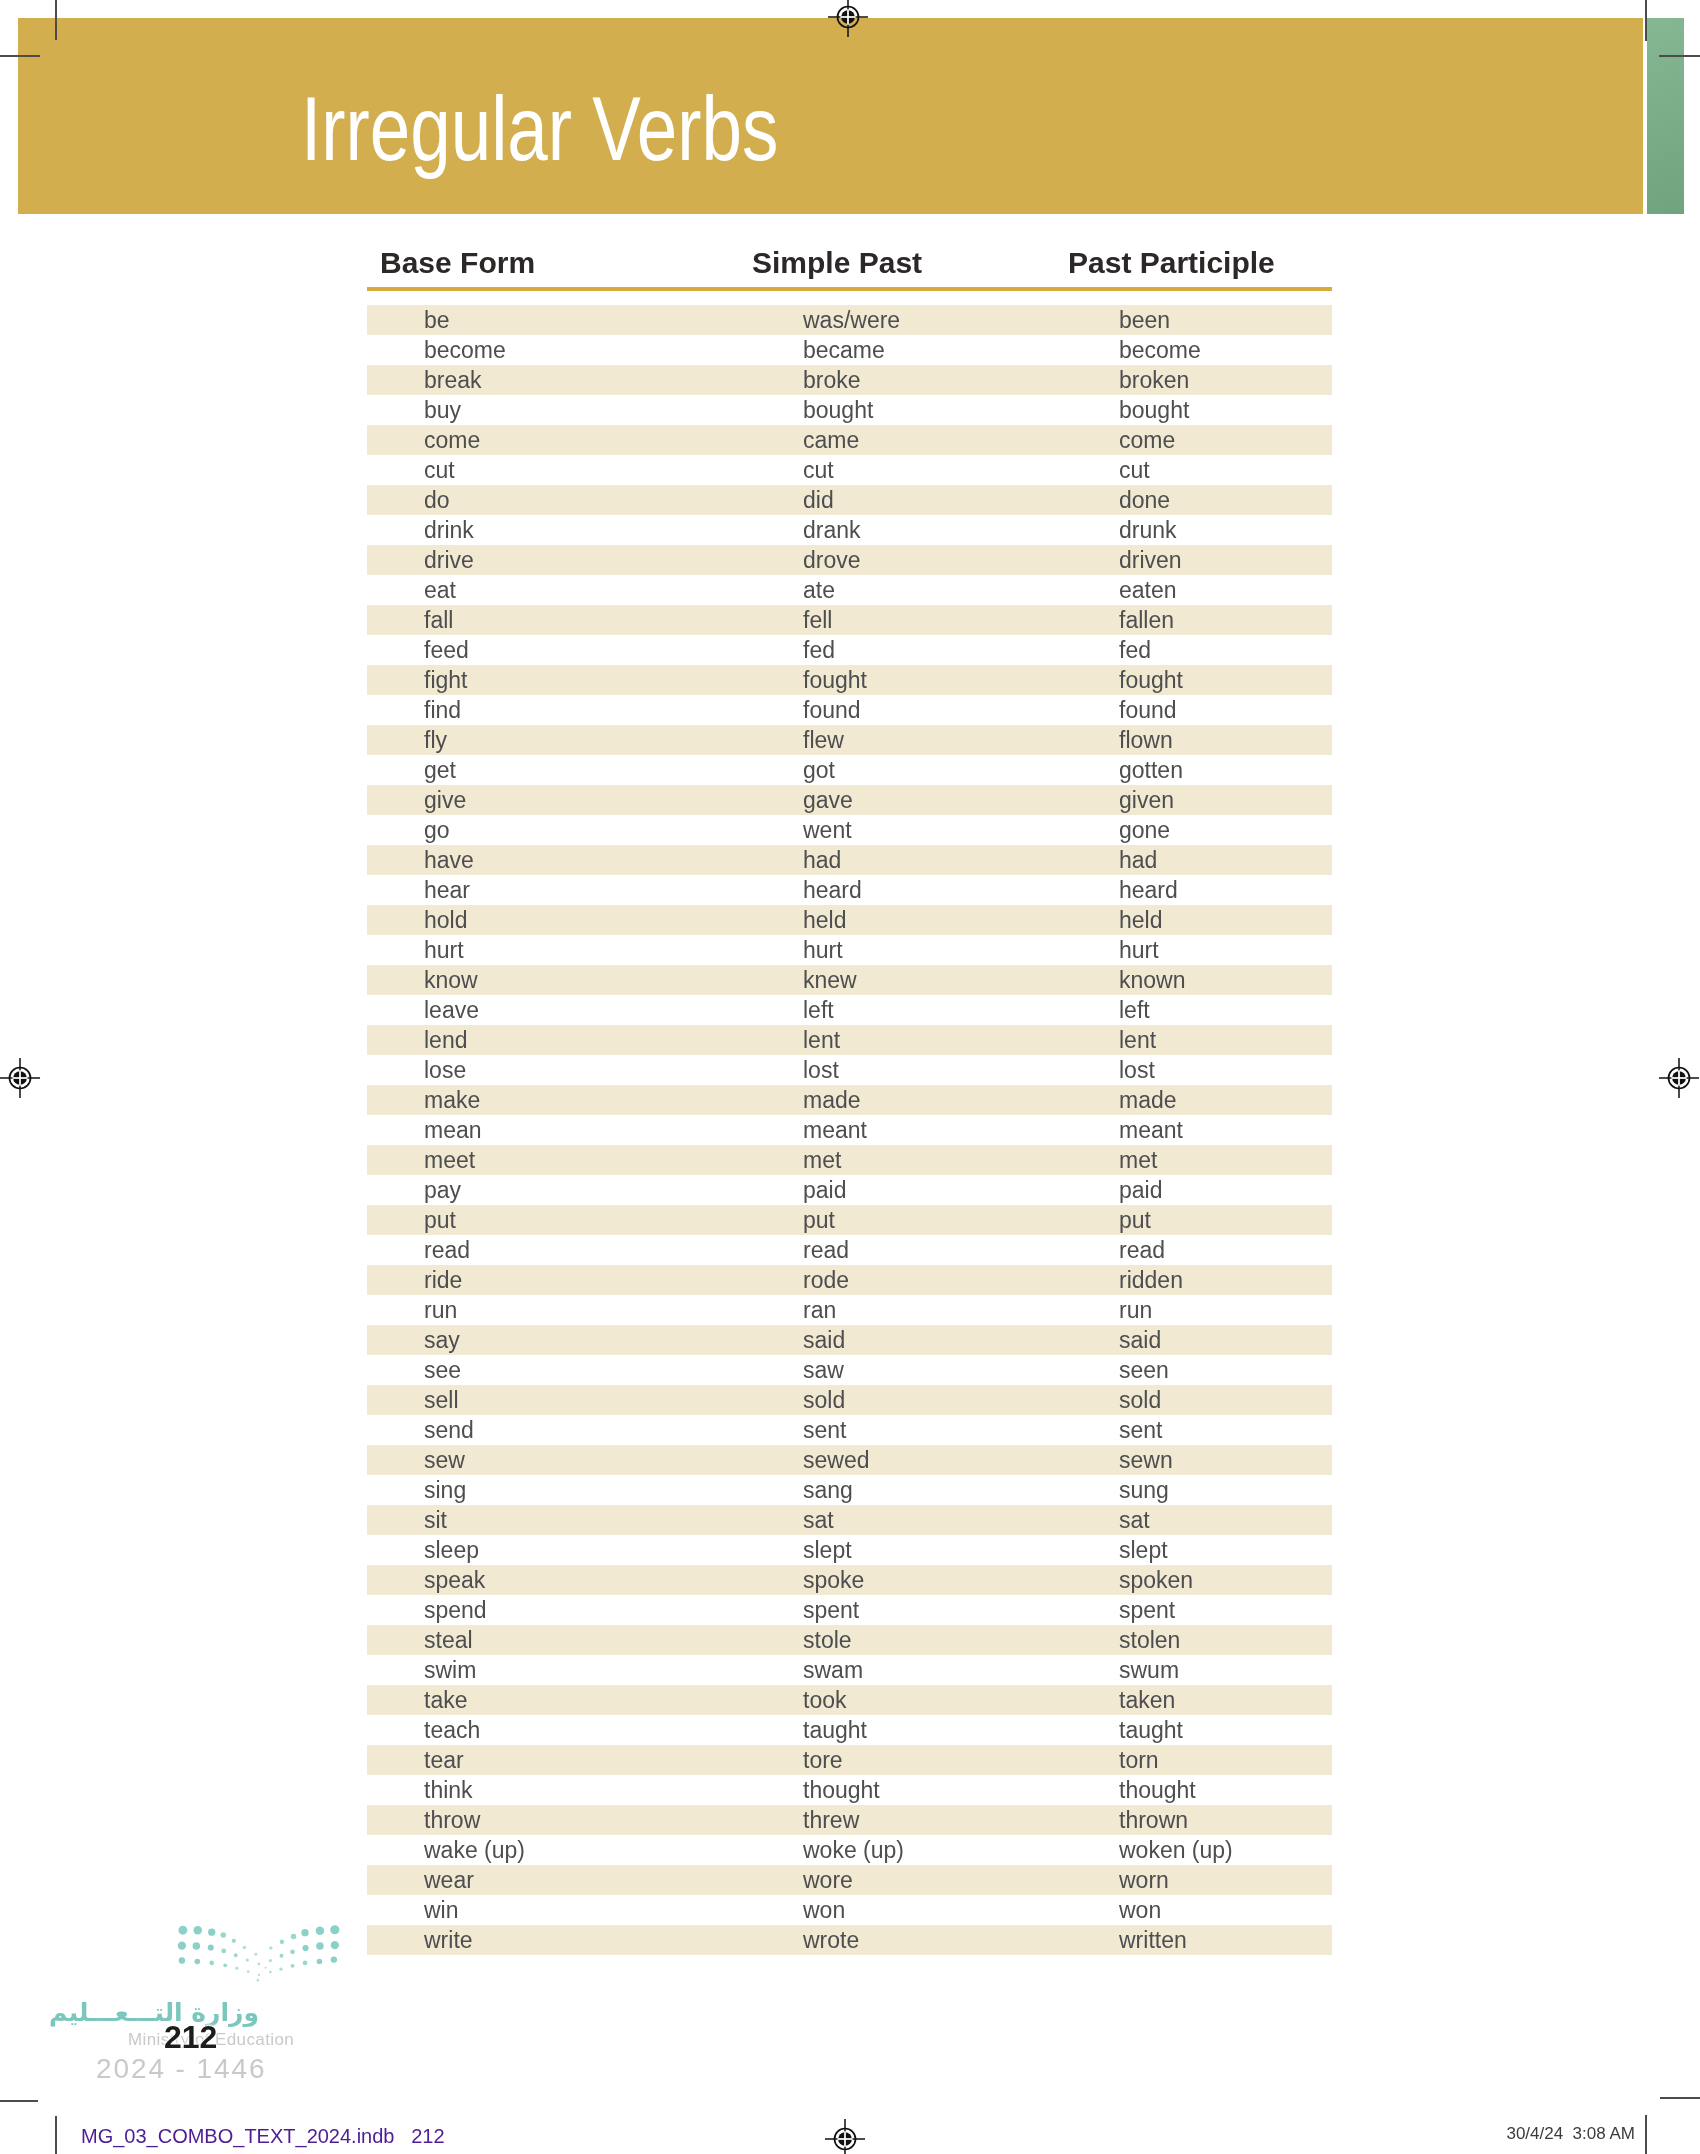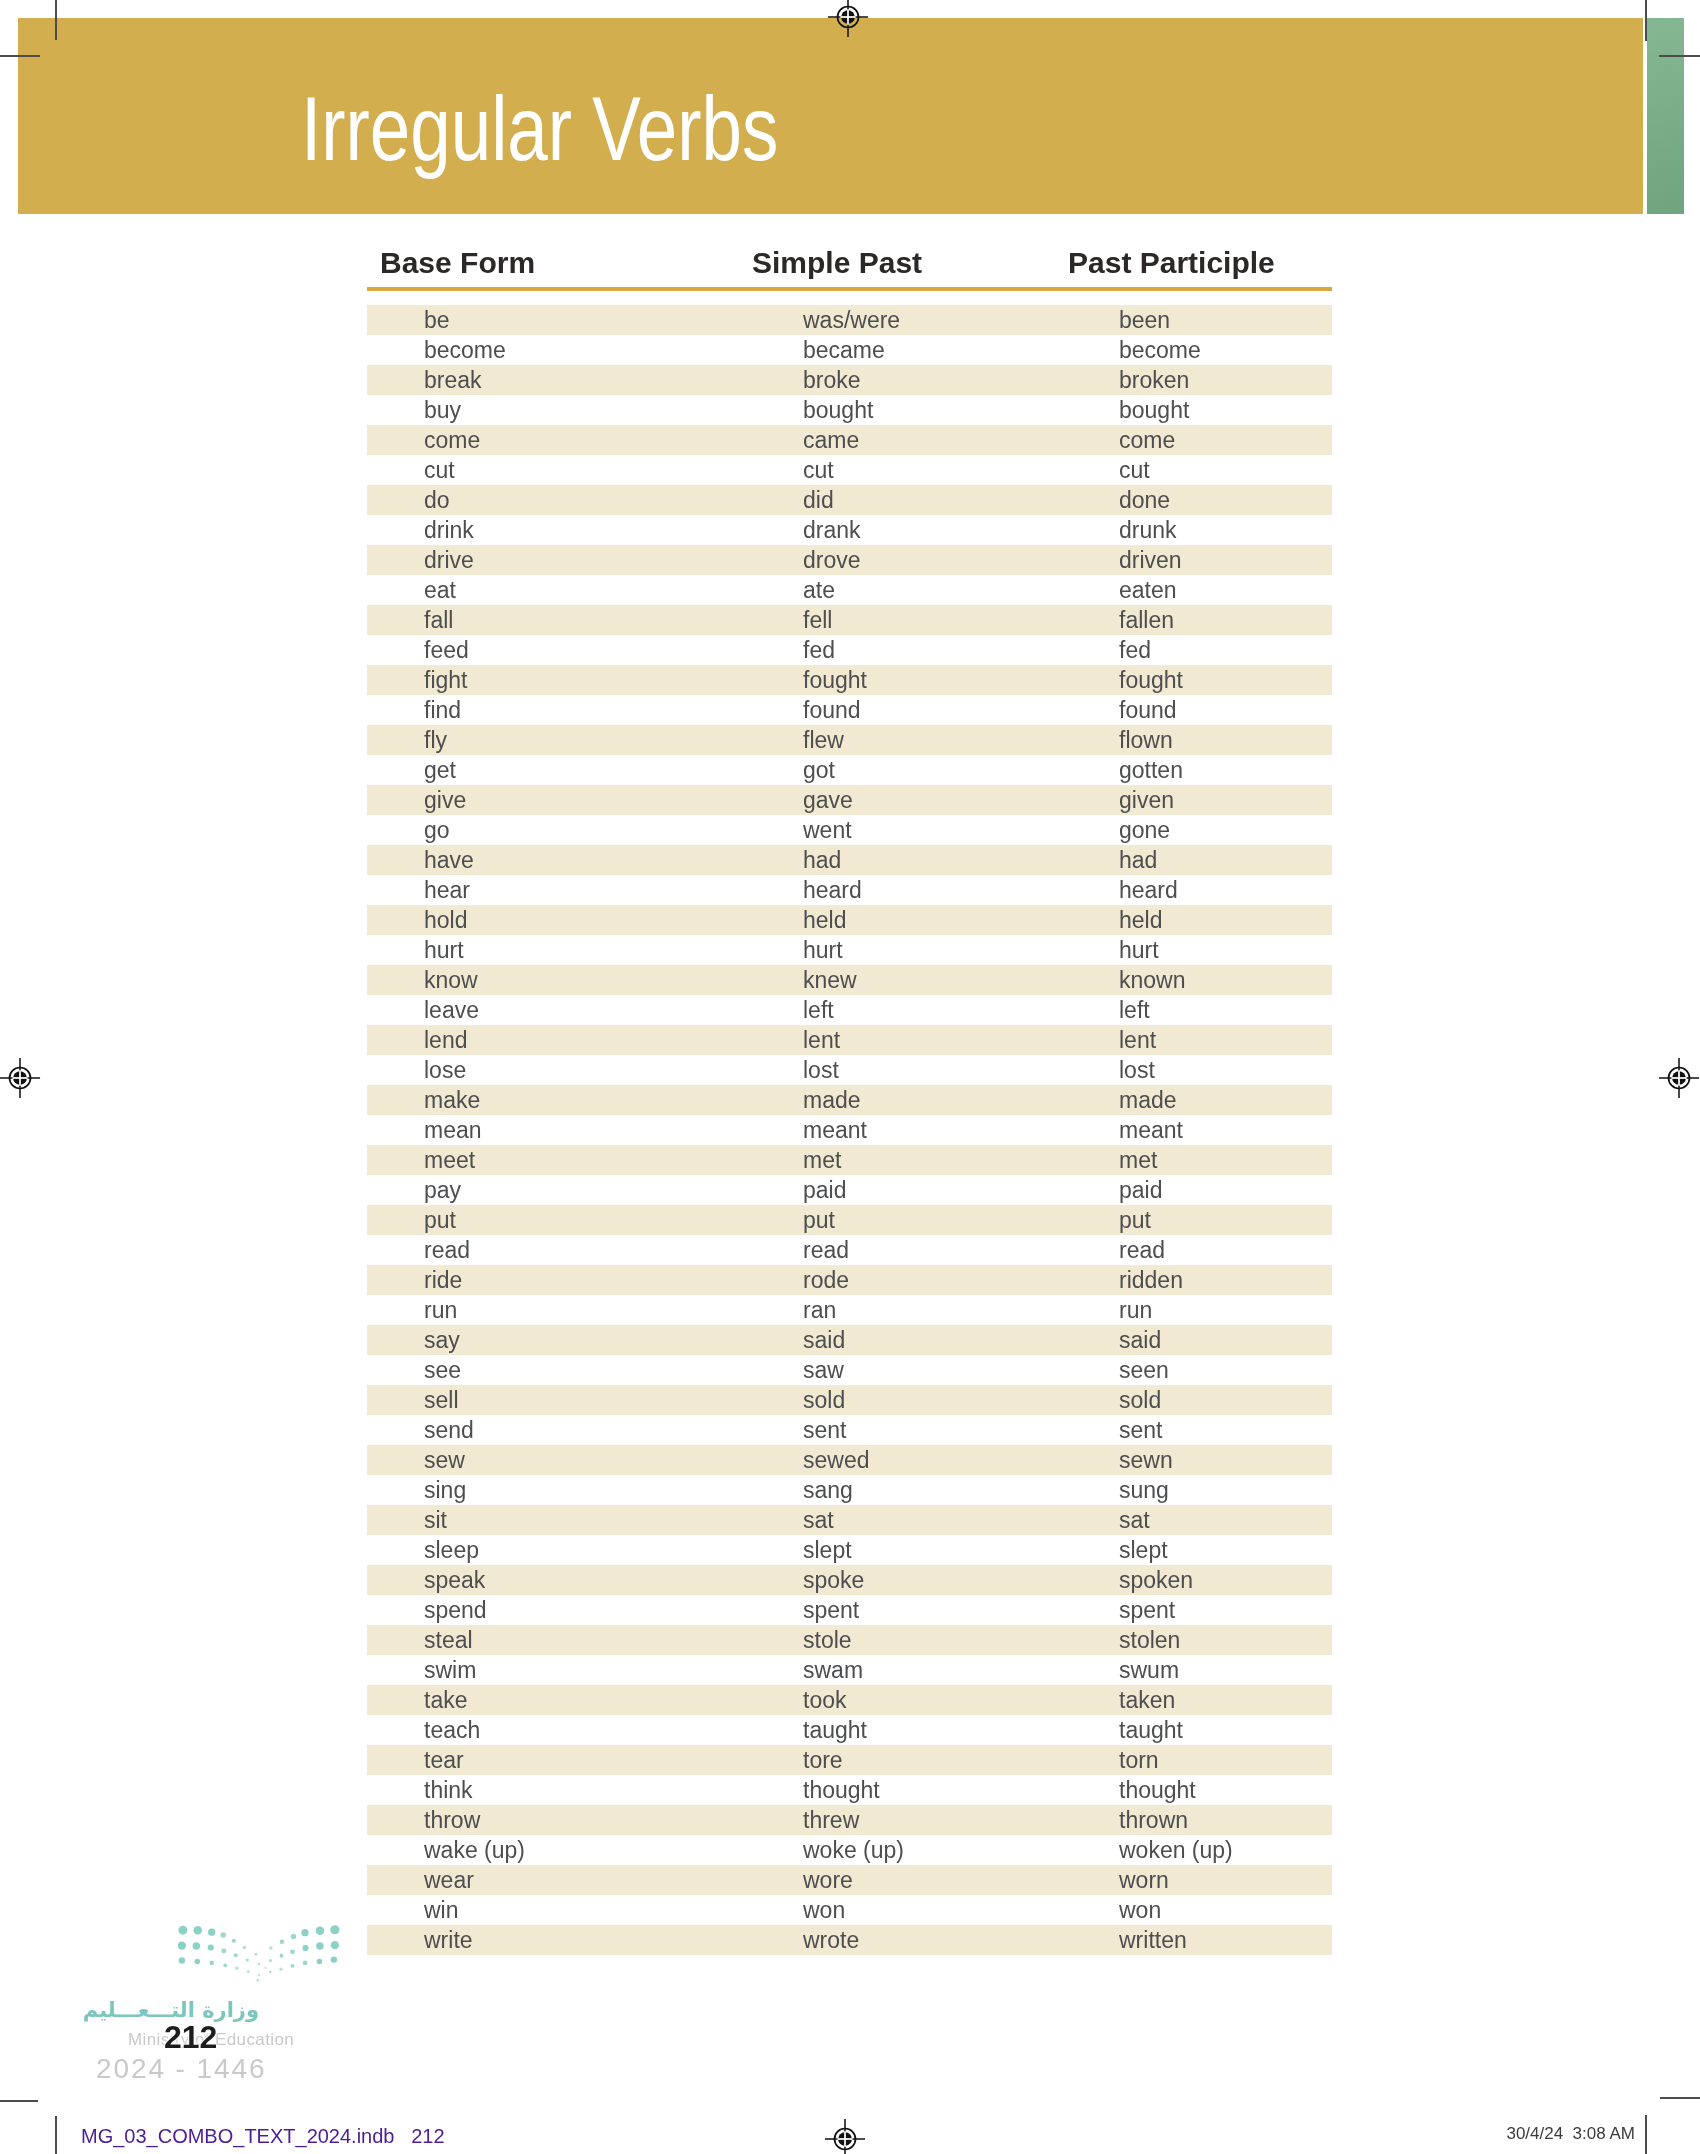--- a/index.html
+++ b/index.html
@@ -25,21 +25,21 @@
   .vrow{position:relative;height:30px;line-height:30px;font-size:23px;color:#4d4e50;}
   .vrow.odd{background:var(--beige,#F2E9D2);}
   .vrow span{position:absolute;top:0;white-space:nowrap;}
   .c1{left:57px}.c2{left:436px}.c3{left:752px}
   
   .cl{position:absolute;background:#4c4c4c;}
   .regmark{position:absolute;width:42px;height:42px;}
   
   .logo-dots{position:absolute;left:154px;top:1910px;}
   .logo-ar{position:absolute;left:95px;top:1998px;width:164px;font-family:"DejaVu Sans",sans-serif;
-    font-size:21px;font-weight:bold;color:var(--teal-text,#7CC7BD);direction:rtl;white-space:nowrap;}
+    font-size:25px;font-weight:bold;color:var(--teal-text,#7CC7BD);direction:rtl;white-space:nowrap;}
   .logo-en{position:absolute;left:95px;top:2030px;width:164px;font-size:17px;color:#c8c9cb;
     letter-spacing:0.4px;text-align:center;white-space:nowrap;margin-left:33px;}
   .logo-years{position:absolute;left:96px;top:2053px;font-size:28px;color:#c8c9cb;letter-spacing:1.9px;white-space:nowrap;}
   .page-num{position:absolute;left:164px;top:2019px;font-size:32px;font-weight:bold;color:#1e1d1d;
     text-shadow:0 0 2.9px #fff,0 0 2.9px #fff,0 0 4.8px #fff;}
   
   .footer-left{position:absolute;left:81px;top:2125px;font-size:20px;color:#4c1d95;white-space:pre;}
   .footer-right{position:absolute;right:65px;top:2124px;font-size:17px;color:#3c3c3c;white-space:pre;}
 </style>
 </head>

